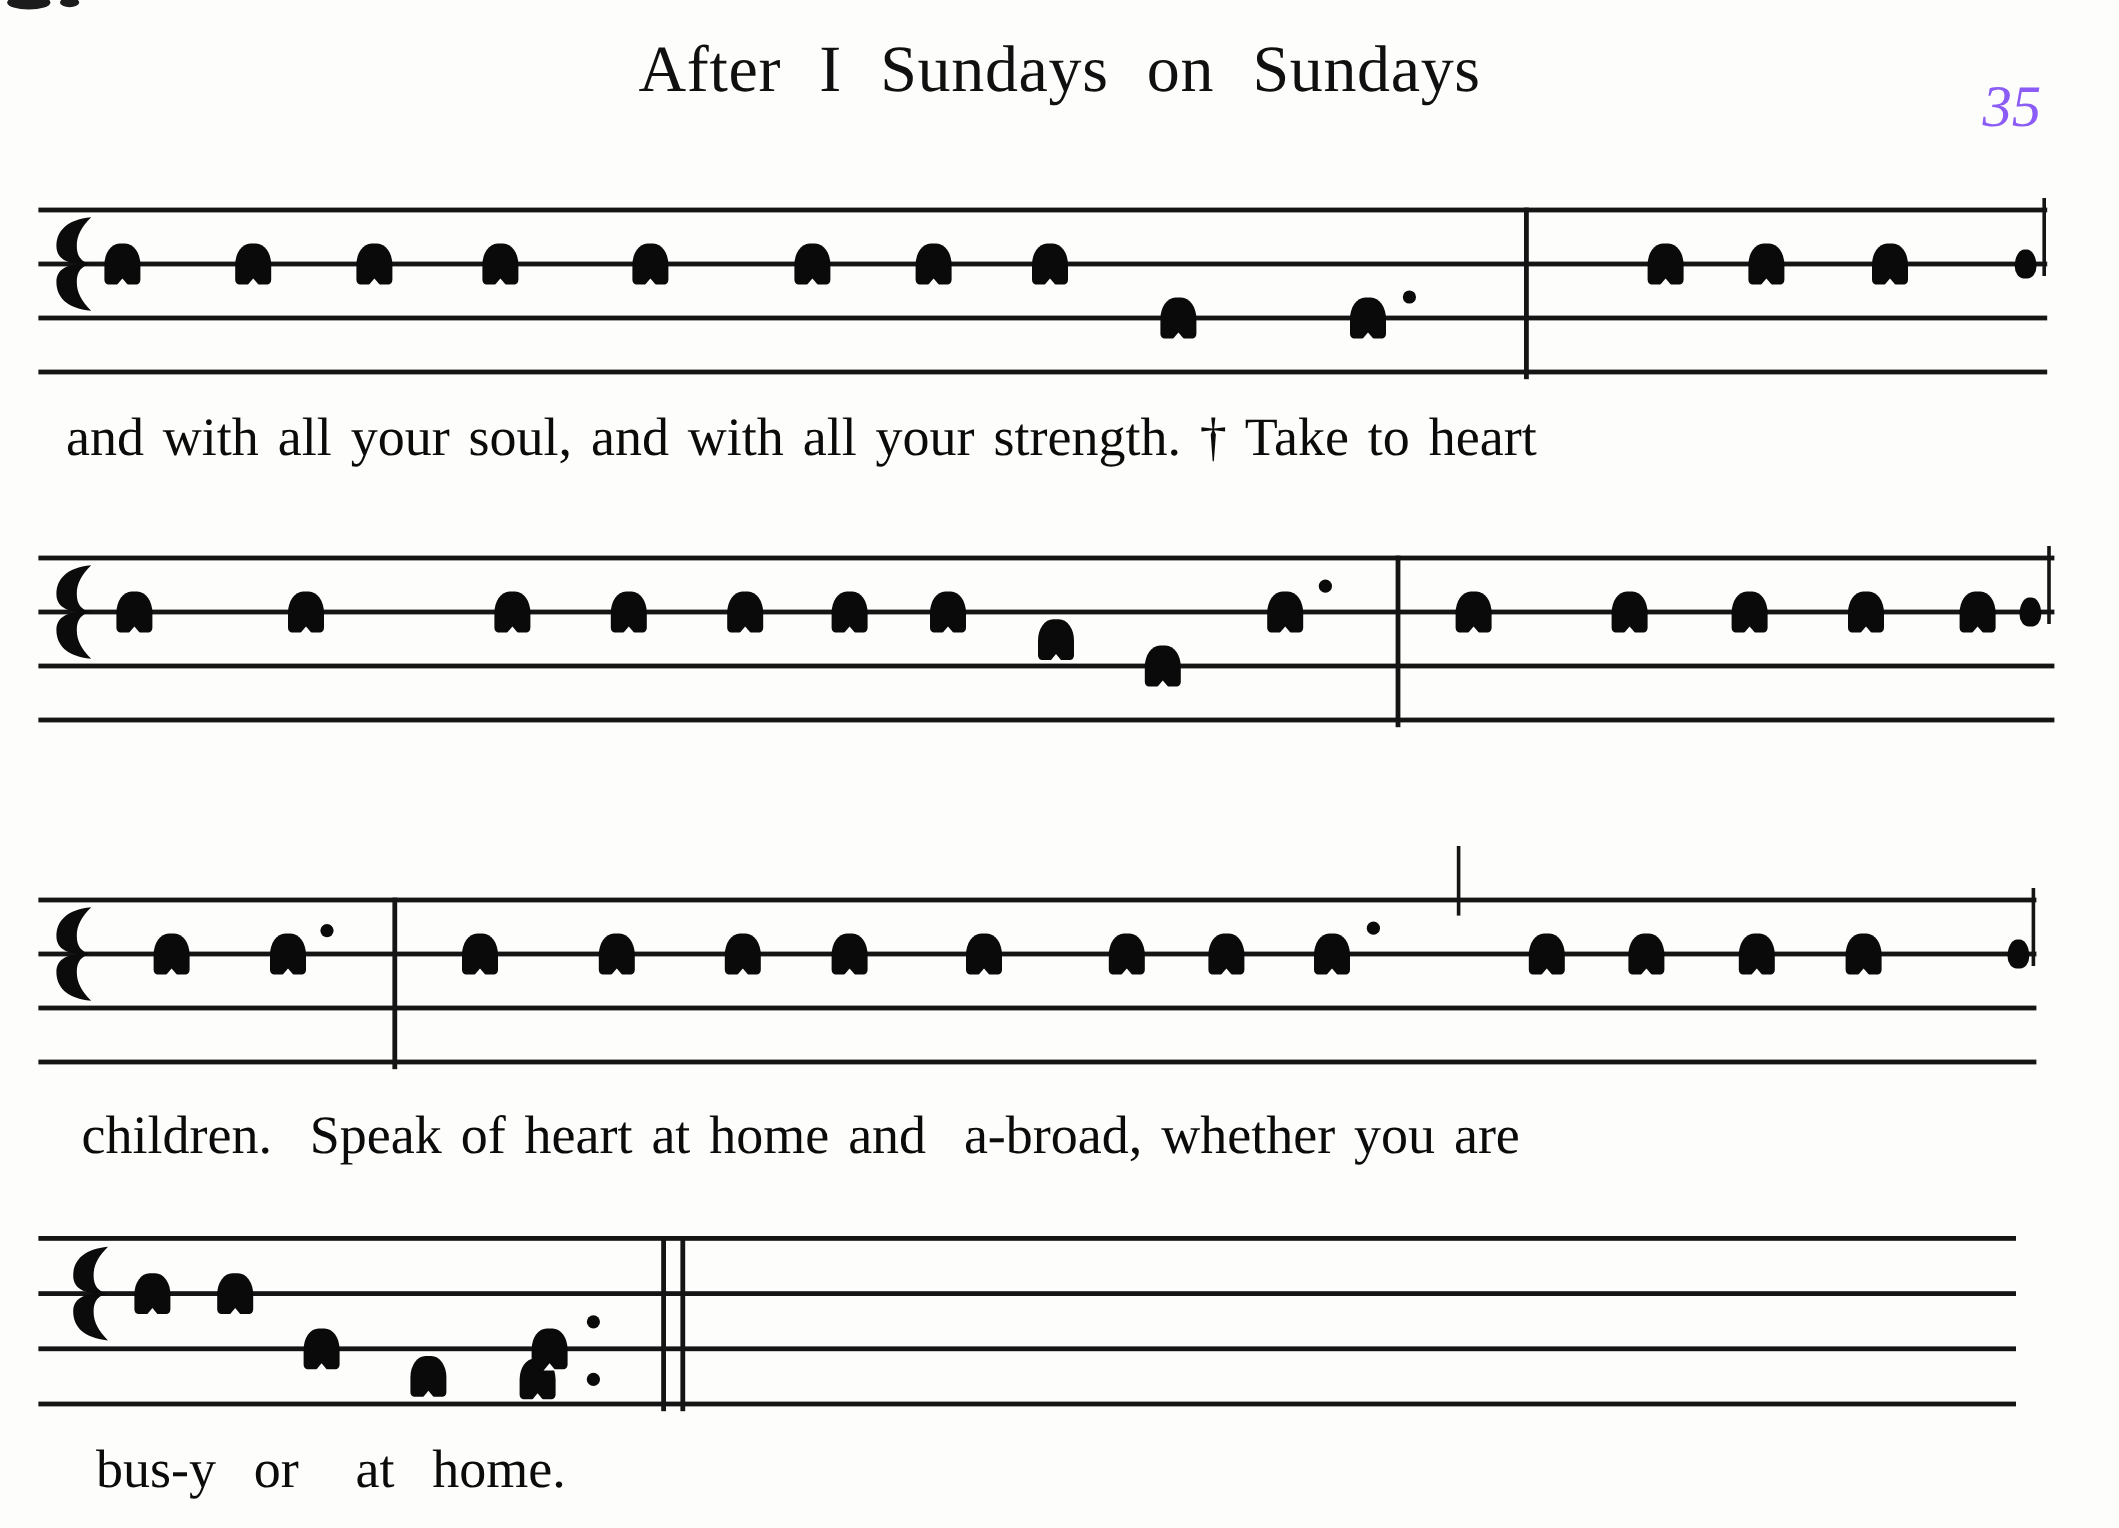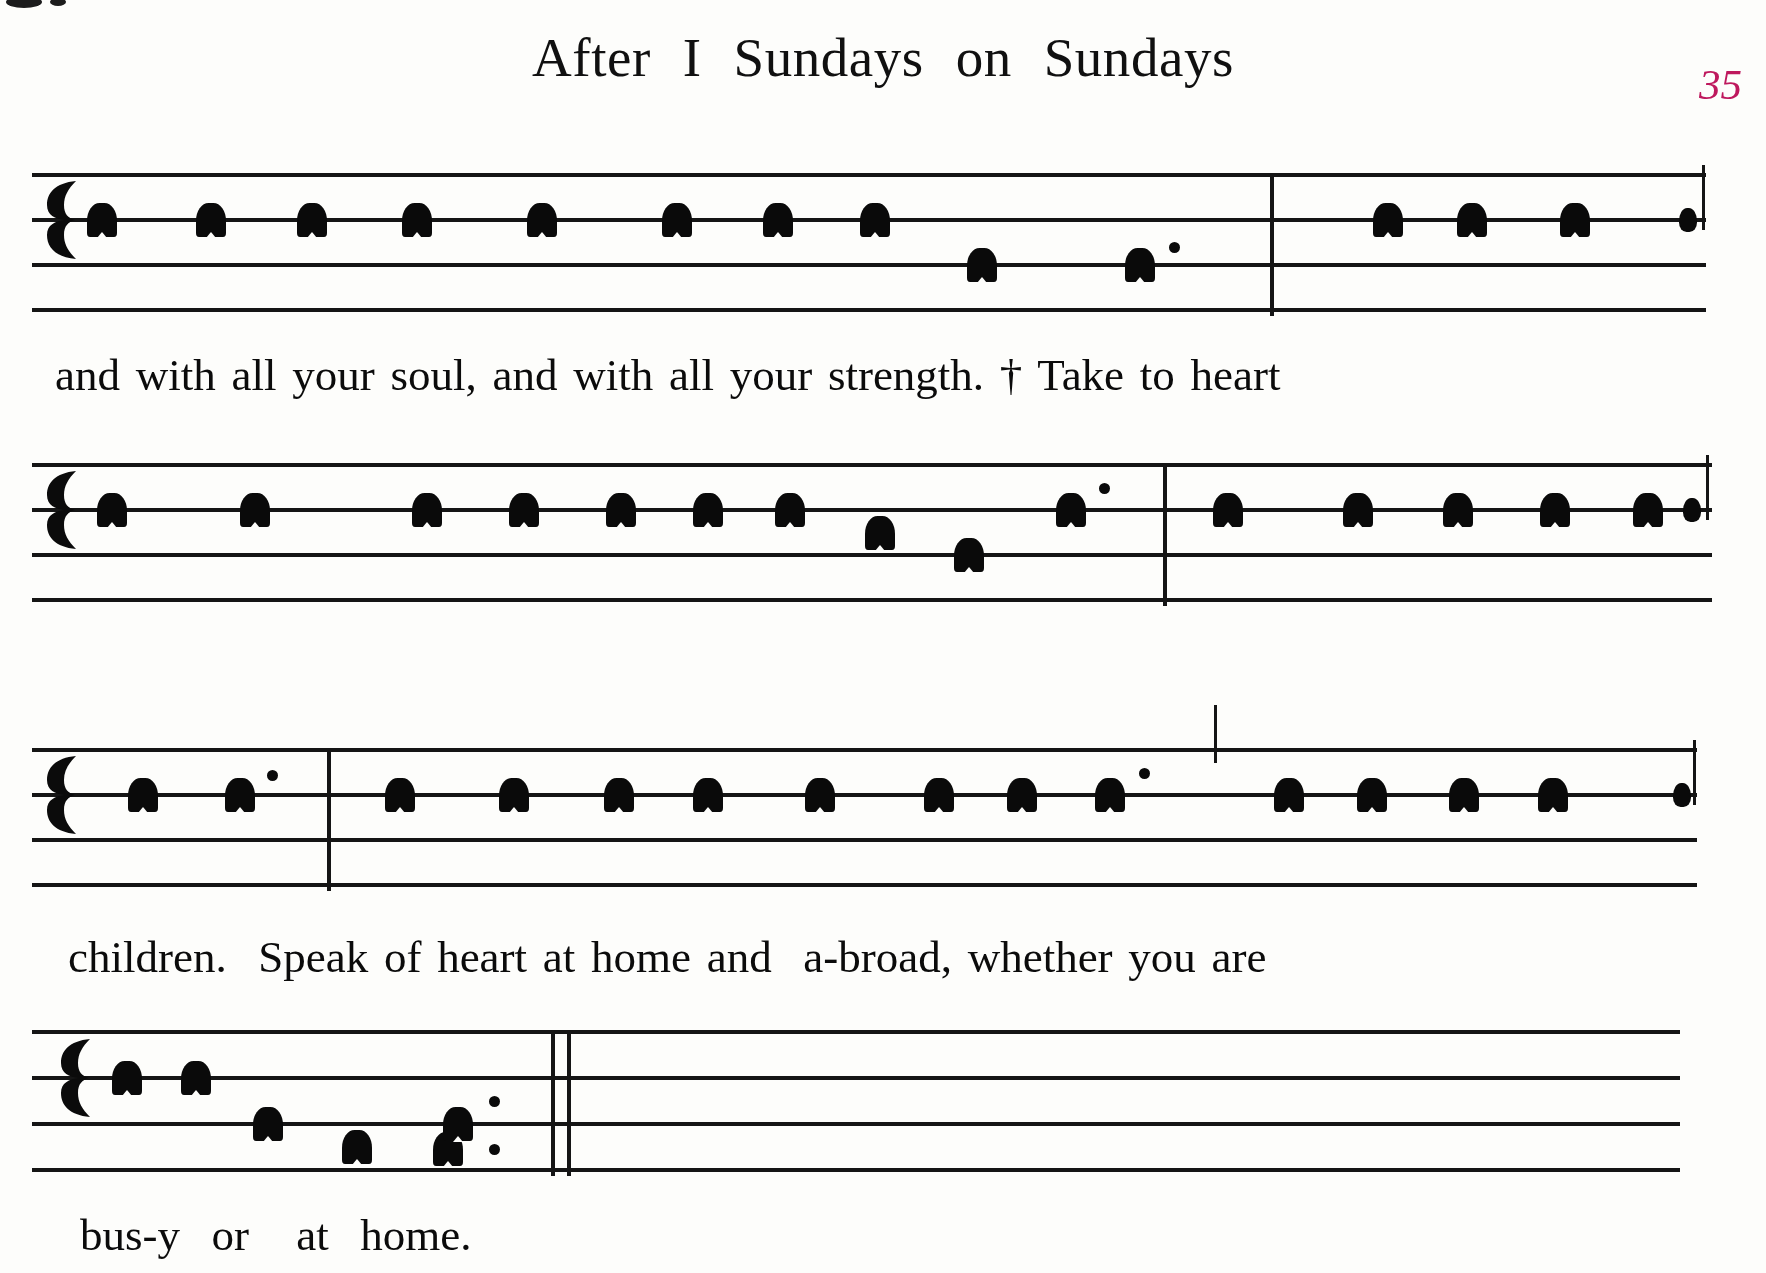--- a/index.html
+++ b/index.html
@@ -8,24 +8,24 @@
     background:#fdfdfb;color:#0b0b0b;
     font-family:"Liberation Serif", serif;
   }
   .page{position:absolute;inset:0;background:#fdfdfb;}
   .title{
     position:absolute;left:0;right:0;top:26px;text-align:center;
     font-size:55px;word-spacing:0.32em;letter-spacing:0.01em;color:#101010;
     white-space:pre;
   }
   .pagenum{
-    position:absolute;left:1652px;top:60px;font-size:43px;font-style:italic;color:#be185d;margin-left:47px;
+    position:absolute;left:1652px;top:60px;font-size:49px;font-style:italic;color:#8b5cf6;
   }
   .lyric{
-    position:absolute;font-size:45px;color:#0b0b0b;white-space:pre;word-spacing:0.10em;margin-top:11px;
+    position:absolute;font-size:45px;color:#0b0b0b;white-space:pre;word-spacing:0.10em;
   }
   .l1{left:55px;top:338px;}
   .l2{left:36px;top:642px;}
   .l3{left:68px;top:920px;}
   .l4{left:80px;top:1198px;}
   .staff-line{position:absolute;height:4px;background:#151515;}
   .bar{position:absolute;width:4px;background:#151515;}
   .note{
     position:absolute;width:30px;height:34px;background:#0a0a0a;
     border-radius:42% 42% 10% 10% / 52% 52% 12% 12%;

